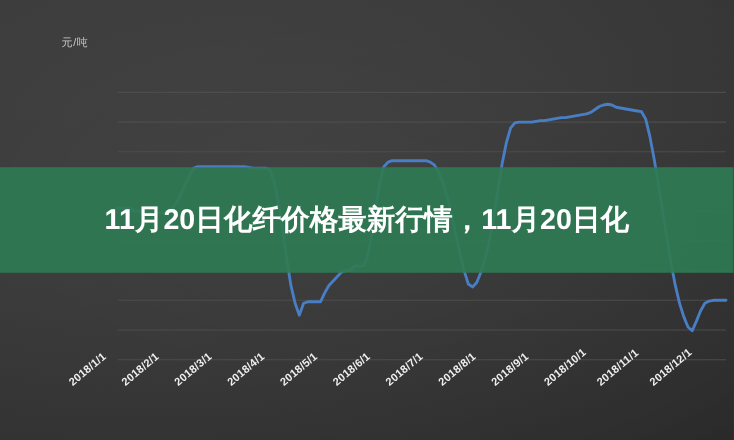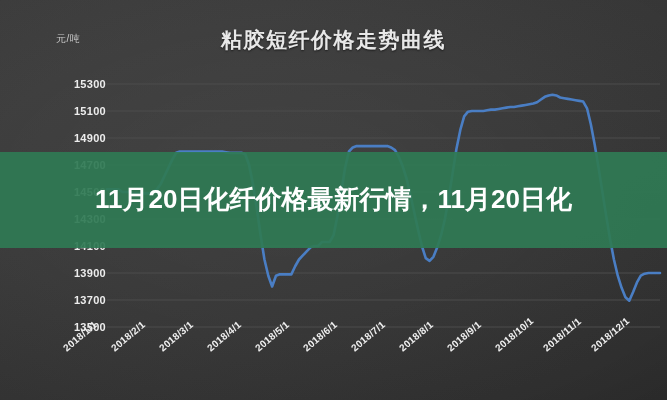--- a/index.html
+++ b/index.html
@@ -158,36 +158,23 @@
           <line x1="107" x2="660" y1="192" y2="192" stroke="#4c4c4c" stroke-width="1"></line>
           <line x1="107" x2="660" y1="219" y2="219" stroke="#4c4c4c" stroke-width="1"></line>
           <line x1="107" x2="660" y1="246" y2="246" stroke="#4c4c4c" stroke-width="1"></line>
           <line x1="107" x2="660" y1="273" y2="273" stroke="#4c4c4c" stroke-width="1"></line>
           <line x1="107" x2="660" y1="300" y2="300" stroke="#4c4c4c" stroke-width="1"></line>
           <line x1="107" x2="660" y1="327" y2="327" stroke="#4c4c4c" stroke-width="1"></line>
         </g>
       <path id="series-path" fill="none" stroke="#4a7ec4" stroke-width="2.6" stroke-linejoin="round" stroke-linecap="round" d="M107.00,189.30 L110.84,189.30 L114.68,189.30 L118.52,189.30 L122.36,192.00 L126.20,192.00 L130.04,192.00 L133.88,193.35 L137.72,193.35 L141.56,193.35 L145.40,193.35 L149.24,193.35 L153.08,192.00 L156.92,189.30 L160.76,183.90 L164.60,175.80 L168.44,167.70 L172.28,159.60 L176.13,152.85 L179.97,151.50 L183.81,151.50 L187.65,151.50 L191.49,151.50 L195.33,151.50 L199.17,151.50 L203.01,151.50 L206.85,151.50 L210.69,151.50 L214.53,151.50 L218.37,151.50 L222.21,151.50 L226.05,152.18 L229.89,152.85 L233.73,152.85 L237.57,152.85 L241.41,152.85 L245.25,154.20 L249.09,165.00 L252.93,183.90 L256.77,208.20 L260.61,235.20 L264.45,259.50 L268.29,275.70 L272.13,286.50 L275.97,275.70 L279.81,274.35 L283.65,274.35 L287.49,274.35 L291.33,274.35 L295.17,266.25 L299.01,259.50 L302.85,255.45 L306.69,251.40 L310.53,247.35 L314.38,246.00 L318.22,246.00 L322.06,241.95 L325.90,241.95 L329.74,241.95 L333.58,235.20 L337.42,216.30 L341.26,192.00 L345.10,167.70 L348.94,151.50 L352.78,147.45 L356.62,146.10 L360.46,146.10 L364.30,146.10 L368.14,146.10 L371.98,146.10 L375.82,146.10 L379.66,146.10 L383.50,146.10 L387.34,146.10 L391.18,147.45 L395.02,150.15 L398.86,156.90 L402.70,166.35 L406.54,178.50 L410.38,194.70 L414.22,212.25 L418.06,229.80 L421.90,246.00 L425.74,258.15 L429.58,260.85 L433.42,256.80 L437.26,247.35 L441.10,235.20 L444.94,219.00 L448.78,197.40 L452.63,173.10 L456.47,148.80 L460.31,129.90 L464.15,116.40 L467.99,111.67 L471.83,111.00 L475.67,111.00 L479.51,111.00 L483.35,111.00 L487.19,110.33 L491.03,109.65 L494.87,109.65 L498.71,108.97 L502.55,108.30 L506.39,107.63 L510.23,106.95 L514.07,106.95 L517.91,106.28 L521.75,105.60 L525.59,104.92 L529.43,104.25 L533.27,103.58 L537.11,102.22 L540.95,99.53 L544.79,96.83 L548.63,95.47 L552.47,94.80 L556.31,95.47 L560.15,97.50 L563.99,98.17 L567.83,98.85 L571.67,99.53 L575.51,100.20 L579.35,100.88 L583.19,101.55 L587.03,108.30 L590.88,124.50 L594.72,144.75 L598.56,167.70 L602.40,192.00 L606.24,216.30 L610.08,239.25 L613.92,259.50 L617.76,275.70 L621.60,287.85 L625.44,297.30 L629.28,300.68 L633.12,291.90 L636.96,282.45 L640.80,275.70 L644.64,273.68 L648.48,273.00 L652.32,273.00 L656.16,273.00 L660.00,273.00"></path>
     </svg>
 
-    <div id="chart-title">粘胶短纤价格走势曲线</div>
 
     <div id="y-unit">元/吨</div>
 
-    <div id="y-ticks">
-        <div class="y-tick" style="top: 84px;">15300</div>
-        <div class="y-tick" style="top: 111px;">15100</div>
-        <div class="y-tick" style="top: 138px;">14900</div>
-        <div class="y-tick" style="top: 165px;">14700</div>
-        <div class="y-tick" style="top: 192px;">14500</div>
-        <div class="y-tick" style="top: 219px;">14300</div>
-        <div class="y-tick" style="top: 246px;">14100</div>
-        <div class="y-tick" style="top: 273px;">13900</div>
-        <div class="y-tick" style="top: 300px;">13700</div>
-        <div class="y-tick" style="top: 327px;">13500</div>
-      </div>
 
     <div id="x-ticks">
         <div class="x-tick" style="left: 61px;">2018/1/1</div>
         <div class="x-tick" style="left: 109.01px;">2018/2/1</div>
         <div class="x-tick" style="left: 157.021px;">2018/3/1</div>
         <div class="x-tick" style="left: 205.031px;">2018/4/1</div>
         <div class="x-tick" style="left: 253.042px;">2018/5/1</div>
         <div class="x-tick" style="left: 301.052px;">2018/6/1</div>
         <div class="x-tick" style="left: 349.063px;">2018/7/1</div>
         <div class="x-tick" style="left: 397.073px;">2018/8/1</div>

